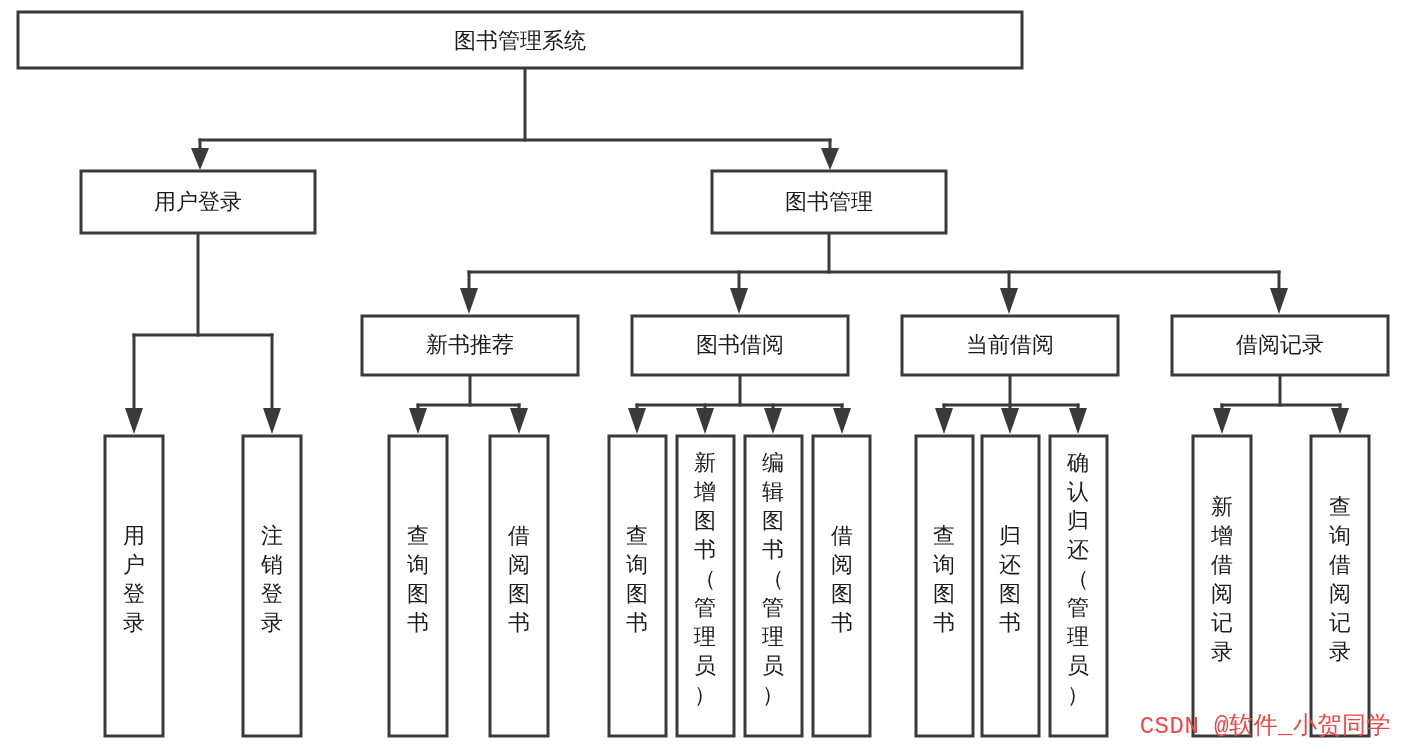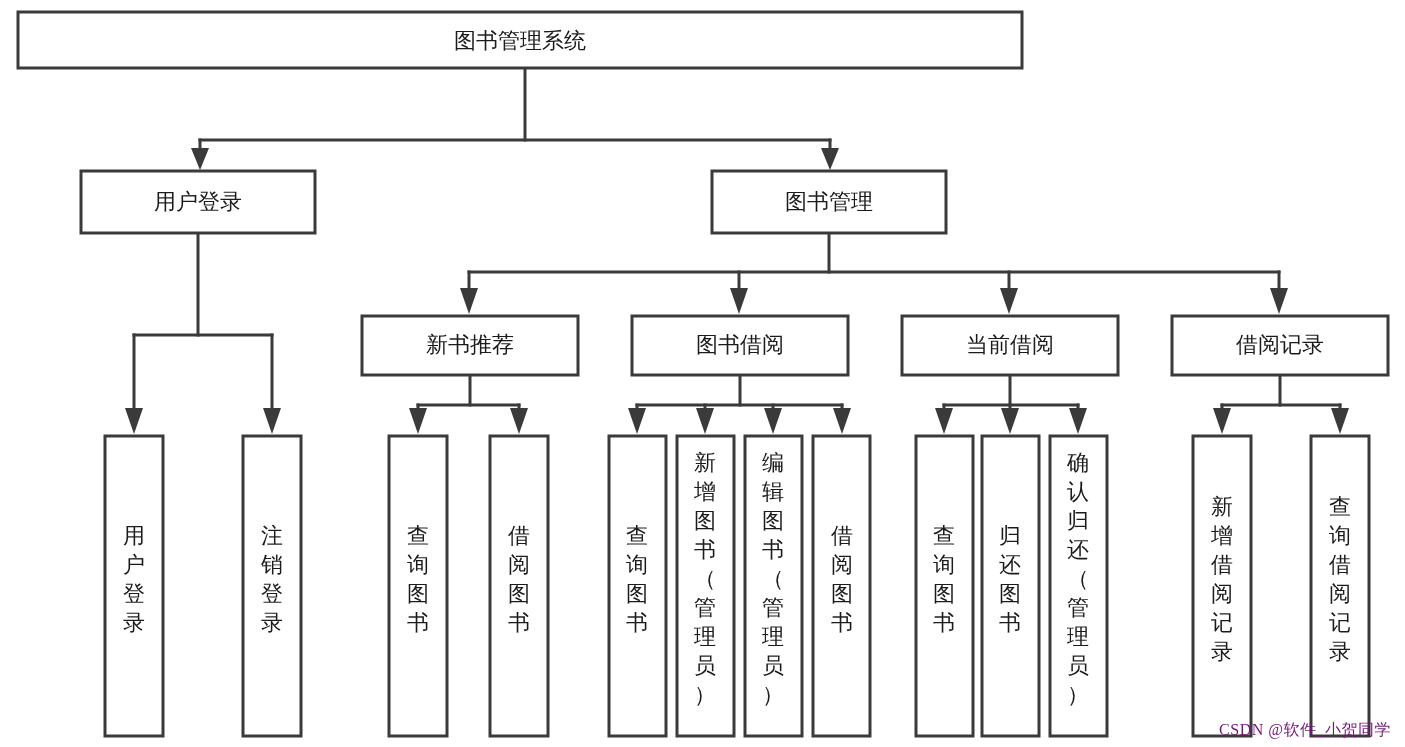--- a/index.html
+++ b/index.html
@@ -53,23 +53,23 @@
   .node-label-vertical {
     fill: #1b1b1b;
     font-family: "Liberation Sans", sans-serif;
     font-size: 22px;
     text-anchor: middle;
   }
   .watermark {
     position: absolute;
     right: 14px;
     bottom: 6px;
-    font-family: Liberation Serif, serif;
-    font-size: 16px;
-    color: #701a75;
+    font-family: Liberation Mono, monospace;
+    font-size: 24px;
+    color: #ef4444;
     letter-spacing: 0.5px;
     white-space: nowrap;
     user-select: none;
   }
 </style>
 </head>
 <body>
 
 <div id="diagram-root">
 

